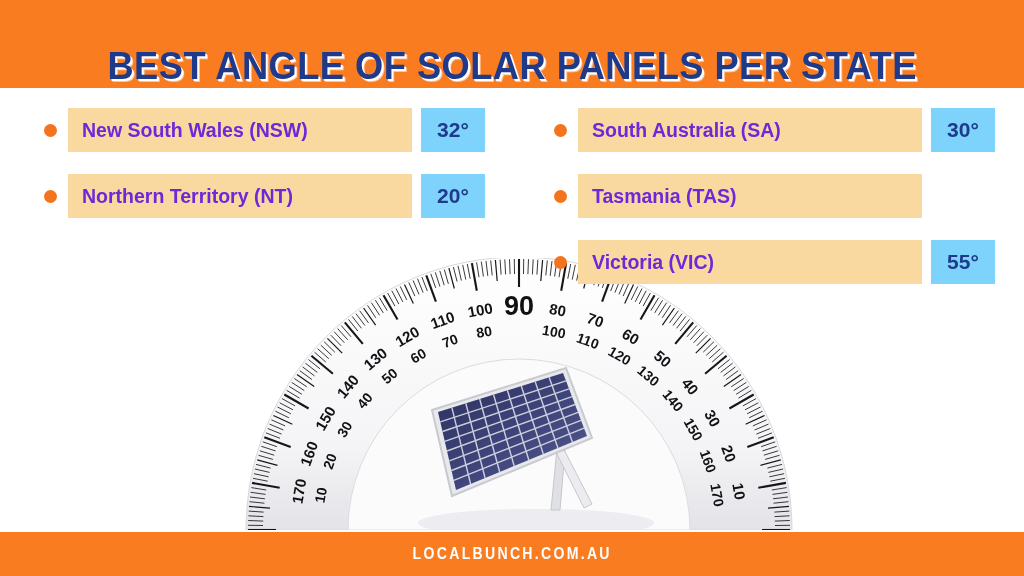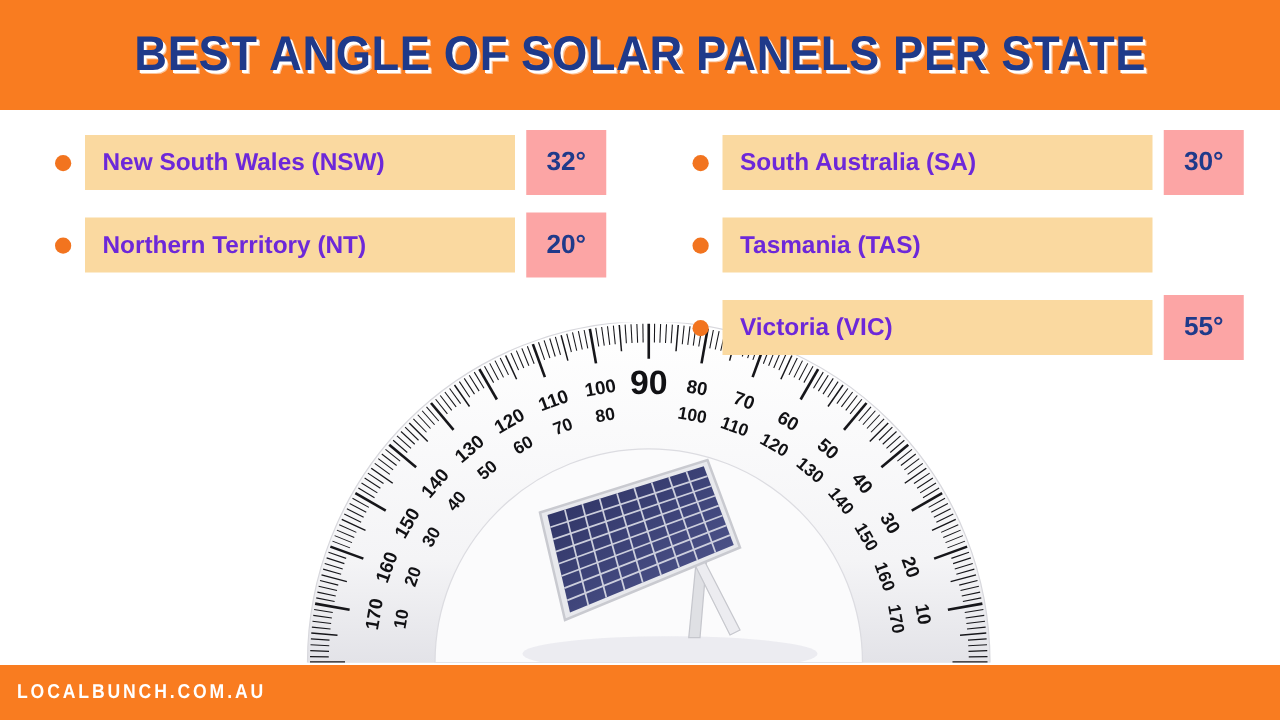--- a/index.html
+++ b/index.html
@@ -7,21 +7,21 @@
   body {
     font-family:"Liberation Sans", sans-serif;
     background:#ffffff;
     position:relative;
     overflow:hidden;
   }
   
   .header-band {
     position:absolute; left:0; top:0; width:1024px; height:88px;
     background:#f97c20;
-    display:flex; align-items:center; justify-content:center;
+    display:flex; align-items:flex-end; justify-content:center;
   }
   .title {
     font-size:39px;
     font-weight:bold;
     color:#1f3a8a;
     letter-spacing:0.5px;
     transform:scaleX(0.93);
     text-shadow:2px 2px 0 #ffffff, 3px 3px 0 rgba(255,255,255,0.55);
     white-space:nowrap;
     font-family:"Liberation Sans Narrow","Liberation Sans", sans-serif;
@@ -49,43 +49,43 @@
     display:flex; align-items:center;
     padding-left:14px;
     color:#6d28d9;
     font-weight:bold;
     font-size:19.5px;
     white-space:nowrap;
   }
   .col-left .pill { width:344px; }
   .col-right .pill { width:344px; }
   .chip {
-    background:#fca5a5;
-    height:52px; width:64px;
+    background:#7dd3fc;
+    height:44px; width:64px;
     display:flex; align-items:center; justify-content:center;
     color:#1f3a8a;
     font-weight:bold;
     font-size:21px;
     margin-left:9px;
   }
   .col-left { padding-left:32px; }
   .col-right { padding-left:30px; }
   
   .illustration {
     position:absolute;
     left:236px; top:258px;
     width:566px; height:274px;
     z-index:1;
   }
   .illustration svg { display:block; }
   
   .footer-band {
     position:absolute; left:0; bottom:0; width:1024px; height:44px;
     background:#f97c20;
-    display:flex; align-items:center; 
+    display:flex; align-items:center; justify-content:center;
     z-index:6;
   }
   .footer-text {
     color:#ffffff;
     font-weight:bold;
     font-size:16px;
     letter-spacing:2.6px;
     transform:scaleX(0.88);
     font-family:"Liberation Sans Narrow","Liberation Sans", sans-serif;
   }

